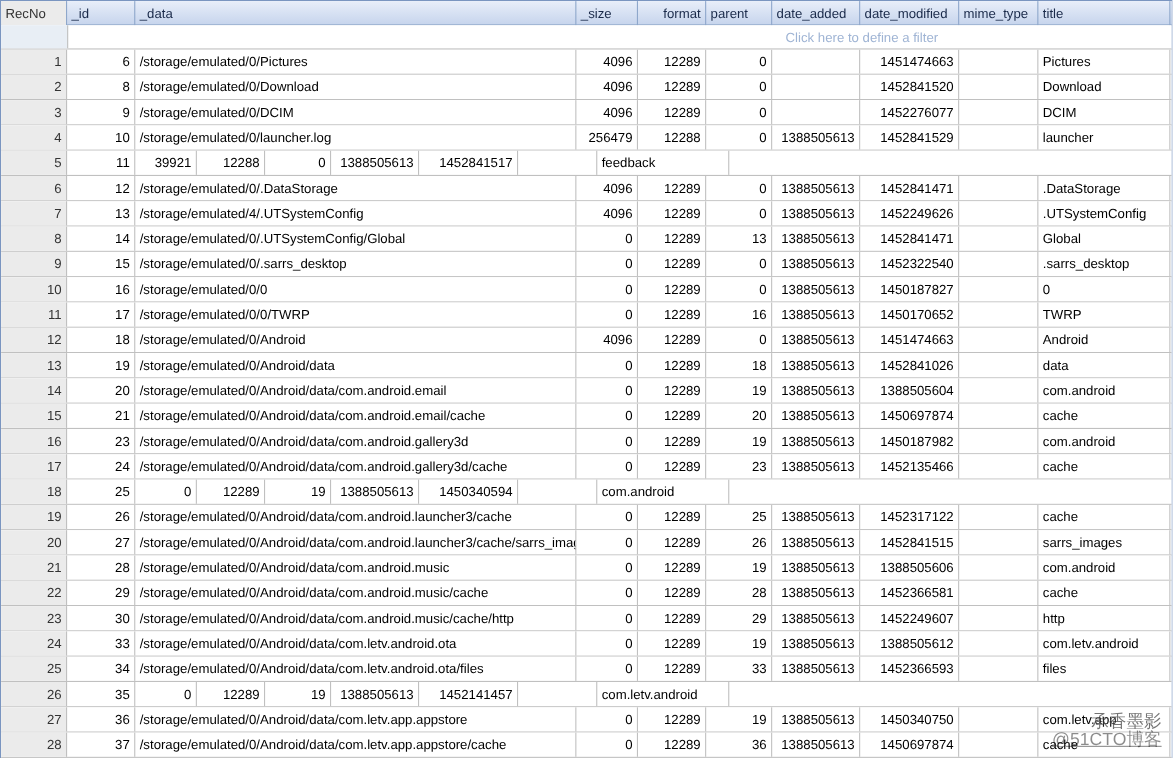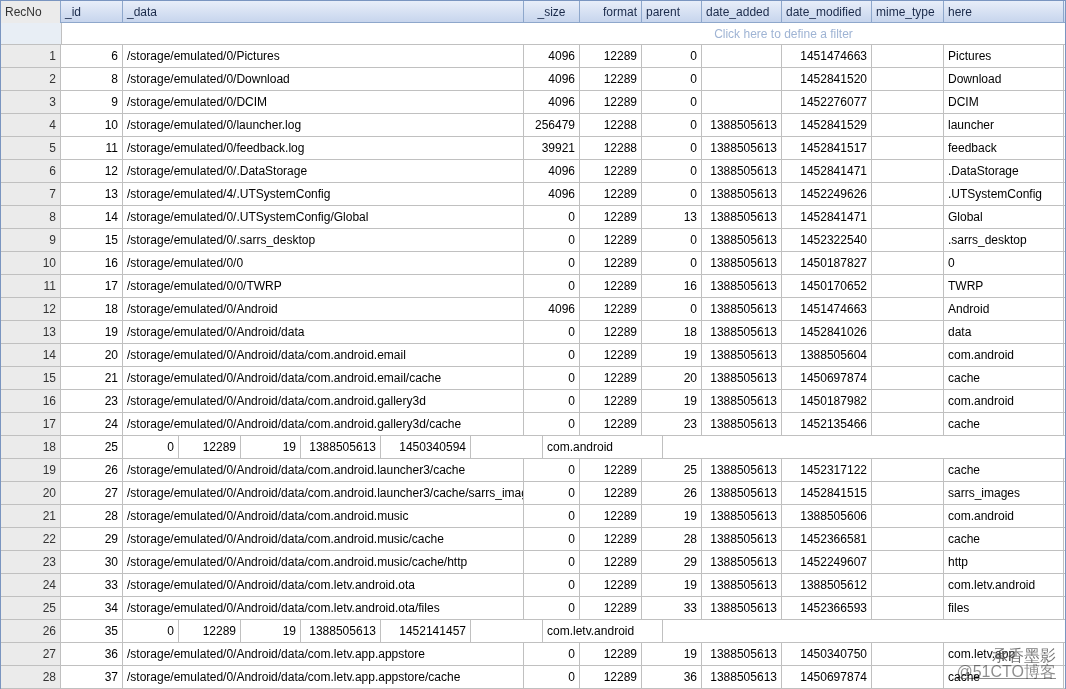--- a/index.html
+++ b/index.html
@@ -67,21 +67,21 @@
     border-right: 1px solid #c0c0c0;
     overflow: hidden;
     line-height: 16px;
     display: flex;
     align-items: center;
   }
   .c-recno { width: 60px; justify-content: flex-end; background: #ebebeb; color:#333; }
   .c-id    { width: 62px; justify-content: flex-end; }
   .c-data  { width: 401px; }
   .c-data.multiline { flex-wrap: wrap; white-space: normal; }
-  .c-size  { width: 56px; justify-content: flex-end; text-align: center; }
+  .c-size  { width: 56px; justify-content: flex-end; }
   .c-format{ width: 62px; justify-content: flex-end; text-align: right; }
   .c-parent{ width: 60px; justify-content: flex-end; }
   .c-added { width: 80px; justify-content: flex-end; }
   .c-modif { width: 90px; justify-content: flex-end; }
   .c-mime  { width: 72px; }
   .c-title { width: 120px; }
   .watermark {
     position: fixed;
     right: 10px;
     bottom: 22px;
@@ -110,21 +110,21 @@
   <div class="header-row">
     <div class="header-cell c-recno">RecNo</div>
     <div class="header-cell c-id">_id</div>
     <div class="header-cell c-data">_data</div>
     <div class="header-cell c-size">_size</div>
     <div class="header-cell c-format">format</div>
     <div class="header-cell c-parent">parent</div>
     <div class="header-cell c-added">date_added</div>
     <div class="header-cell c-modif">date_modified</div>
     <div class="header-cell c-mime">mime_type</div>
-    <div class="header-cell c-title">here</div>
+    <div class="header-cell c-title">title</div>
   </div>
 
   <div class="filter-row">
     <span class="filter-text">Click here to define a filter</span>
   </div>
 
   <div id="rows">
       <div class="data-row">
         <div class="cell c-recno">1</div>
         <div class="cell c-id">6</div>
@@ -183,21 +183,20 @@
         <div class="cell c-added">1388505613</div>
         <div class="cell c-modif">1452841529</div>
         <div class="cell c-mime">
           <null></null>
         </div>
         <div class="cell c-title">launcher</div>
       </div>
       <div class="data-row">
         <div class="cell c-recno">5</div>
         <div class="cell c-id">11</div>
-        <div class="cell c-data">/storage/emulated/0/feedback.log</div>
         <div class="cell c-size">39921</div>
         <div class="cell c-format">12288</div>
         <div class="cell c-parent">0</div>
         <div class="cell c-added">1388505613</div>
         <div class="cell c-modif">1452841517</div>
         <div class="cell c-mime">
           <null></null>
         </div>
         <div class="cell c-title">feedback</div>
       </div>

